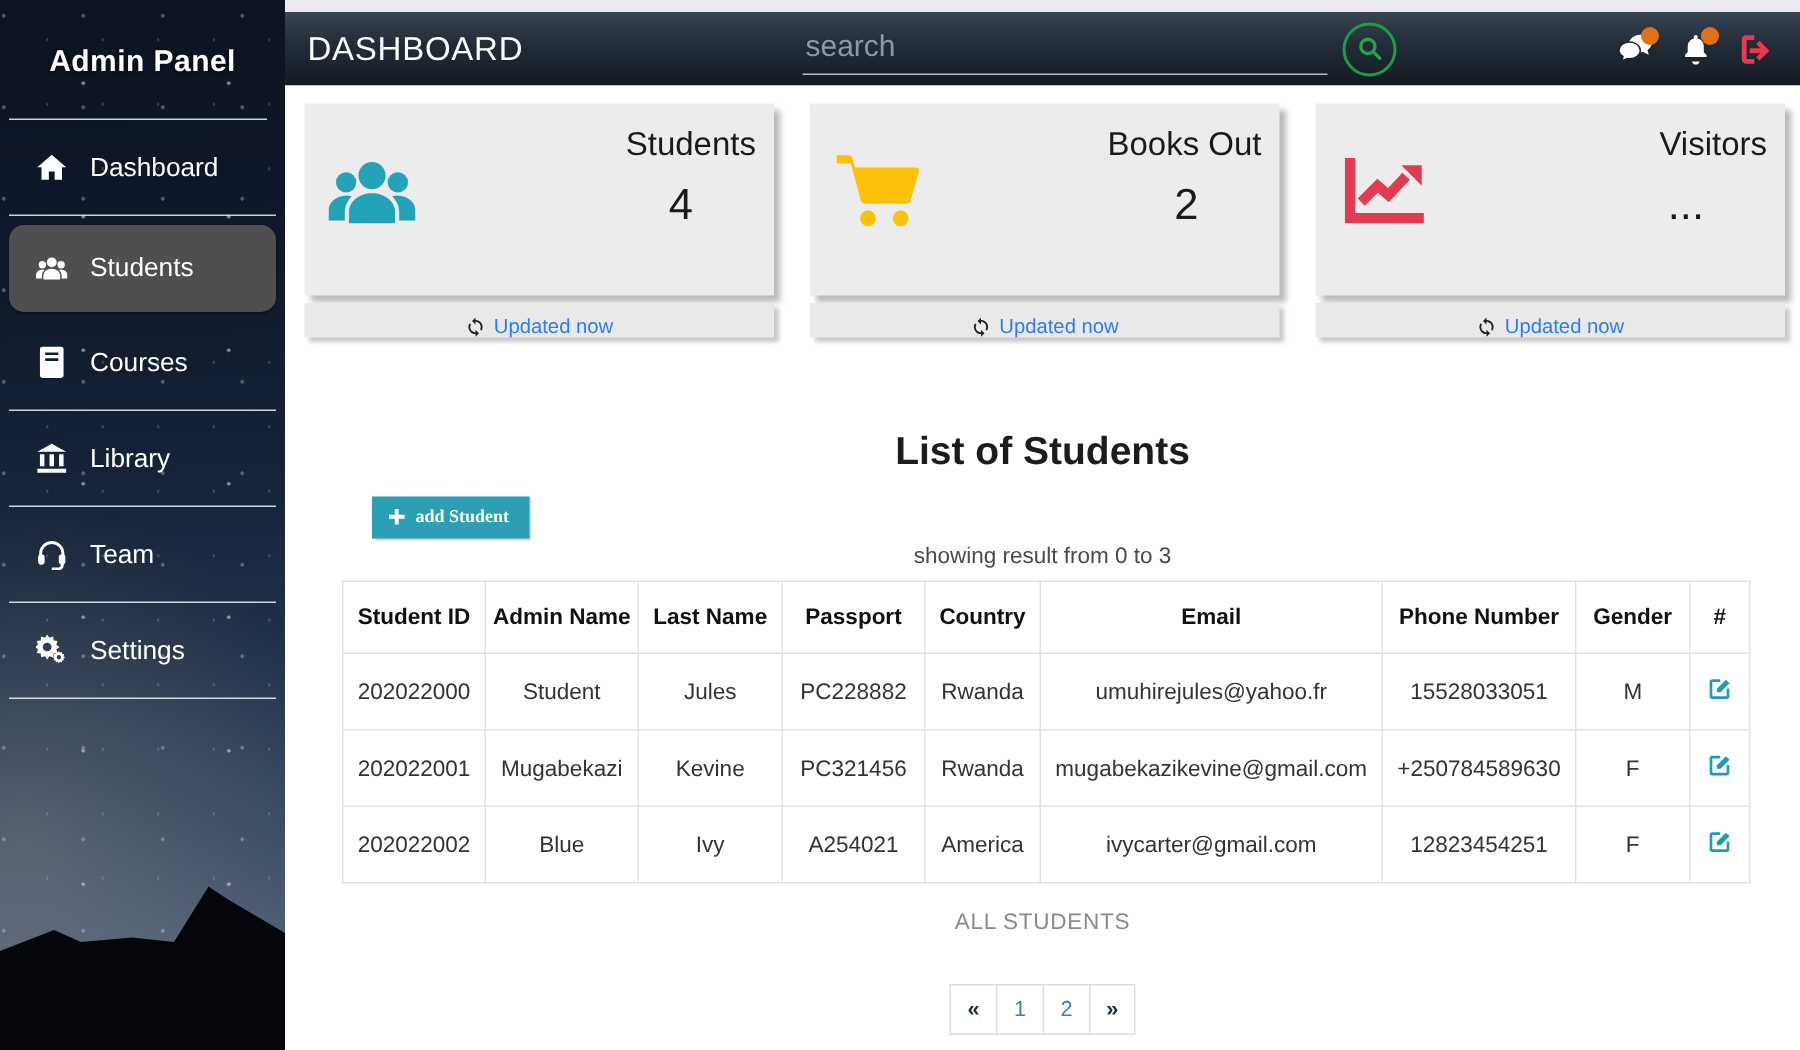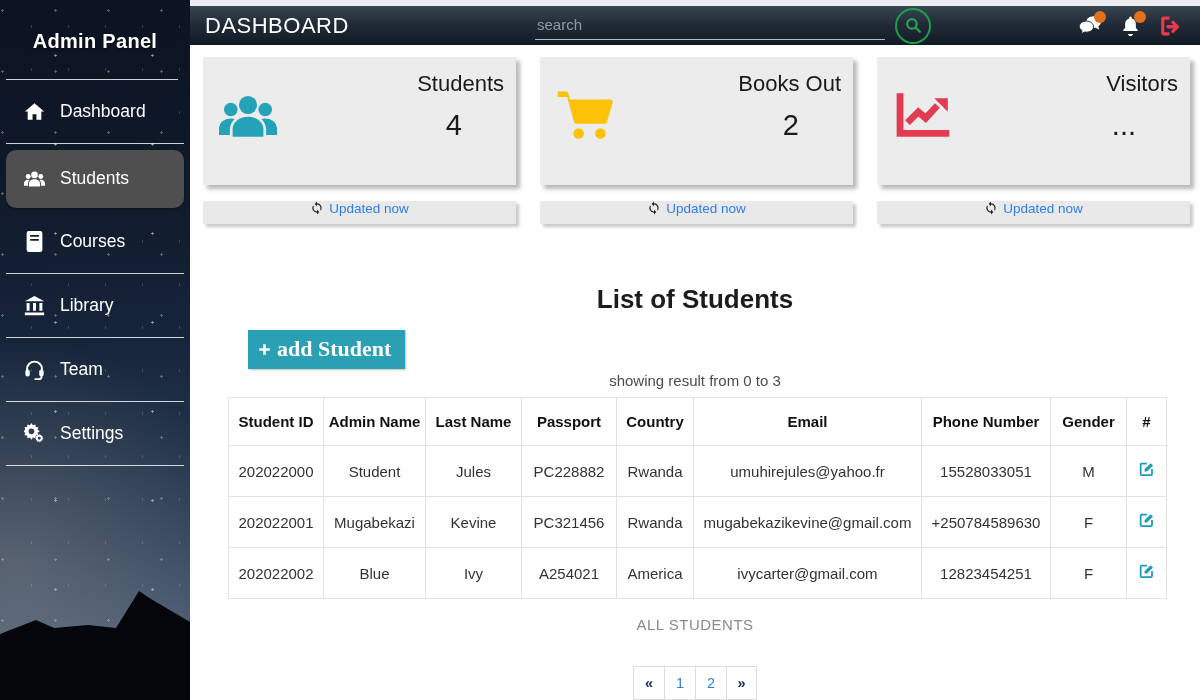--- a/index.html
+++ b/index.html
@@ -36,50 +36,50 @@
   
   .content { width:1010px; display:flex; flex-direction:column; }
   .top-strip { height:8px; background:#ebeaf1; }
 
   
   .navbar { height:49px; display:flex; align-items:center;
     background:linear-gradient(180deg,#3a4552 0%,#222c38 45%,#121a24 100%); }
   .navbar-title { color:#fff; font-size:22px; font-weight:400; letter-spacing:.5px; margin-left:15px; width:330px; }
   .search-wrap { display:flex; align-items:center; }
   .search-input { width:350px; background:transparent; border:none; border-bottom:1px solid #b5bcc4;
-    color:#d6dbe0; font-size:15px; padding:4px 2px 6px 2px; outline:none; }
+    color:#d6dbe0; font-size:20px; padding:4px 2px 6px 2px; outline:none; }
   .search-input::placeholder { color:#8d99a6; }
   .search-btn { width:36px; height:36px; margin-left:10px; border-radius:50%; background:transparent;
     border:2px solid #1c9d47; display:flex; align-items:center; justify-content:center; cursor:pointer; }
   .nav-icons { margin-left:auto; margin-right:18px; display:flex; align-items:center; gap:16px; }
   .nav-ico { position:relative; width:24px; height:24px; cursor:pointer; display:flex; align-items:center; justify-content:center; }
   .badge-dot { position:absolute; top:-3px; right:-4px; width:12px; height:12px; border-radius:50%; background:#e2701b; }
 
   
   .page { flex:1; background:#fff; position:relative; }
 
   
   .cards-row { display:flex; gap:24px; padding:12px 0 0 13px; }
   .card-col { width:313px; }
   .card { height:128px; background:#ececec; box-shadow:4px 4px 4px rgba(0,0,0,.28);
     display:flex; align-items:flex-start; padding:14px 12px 0 16px; }
   .card-icon { margin-top:18px; }
   .card-icon svg { width:58px; height:52px; }
   .card-right { margin-left:auto; text-align:right; }
   .card-title { font-size:22px; color:#1a1a1a; }
   .card-value { font-size:29px; color:#1a1a1a; margin-top:12px; padding-right:42px; }
-  .card-footer { margin-top:16px; height:23px; background:#e9e9e9; box-shadow:3px 3px 3px rgba(0,0,0,.22);
-    display:flex; align-items:flex-start; justify-content:center; gap:5px; font-size:13.5px; color:#2c7ef0; }
+  .card-footer { margin-top:5px; height:23px; background:#e9e9e9; box-shadow:3px 3px 3px rgba(0,0,0,.22);
+    display:flex; align-items:flex-end; justify-content:center; gap:5px; font-size:13.5px; color:#2c7ef0; }
   .card-footer svg { width:14px; height:14px; color:#1e2125; }
 
   
   .list-title { text-align:center; font-size:26px; font-weight:700; color:#1c1c1c; margin-top:60px; }
   .add-row { margin:15px 0 0 58px; }
   .add-btn { background:#2b9fb3; color:#fff; border:none; cursor:pointer;
-    font-family:"Liberation Serif", serif; font-weight:700; font-size:22px;
+    font-family:"Liberation Serif", serif; font-weight:700; font-size:12px;
     padding:6px 14px 7px 10px; display:inline-flex; align-items:center; gap:6px;
     box-shadow:1px 1px 2px rgba(0,0,0,.25); }
   .add-btn svg { width:13px; height:13px; }
   .result-text { text-align:center; font-size:15px; color:#4a4a4a; margin-top:3px; }
 
   
   .students-table { border-collapse:collapse; margin:8px 0 16px 38px; table-layout:fixed; background:#fff; }
   .students-table th, .students-table td { border:1px solid #e2e2e2; text-align:center; overflow:hidden; }
   .students-table th { font-size:15px; font-weight:700; color:#111; height:48px; }
   .students-table td { font-size:15px; color:#333; height:51px; }

